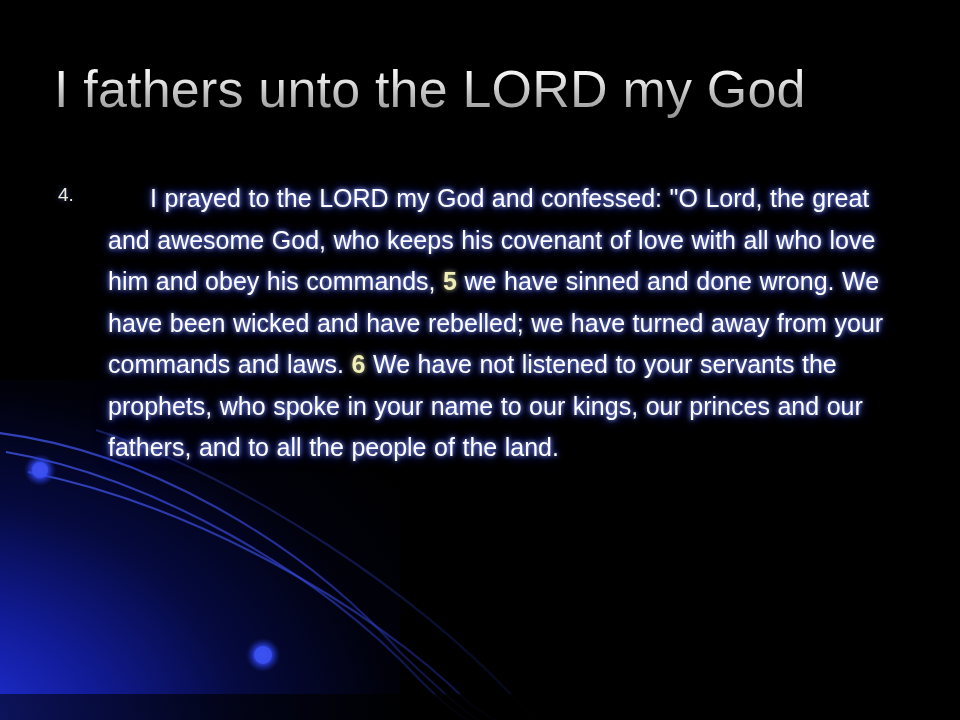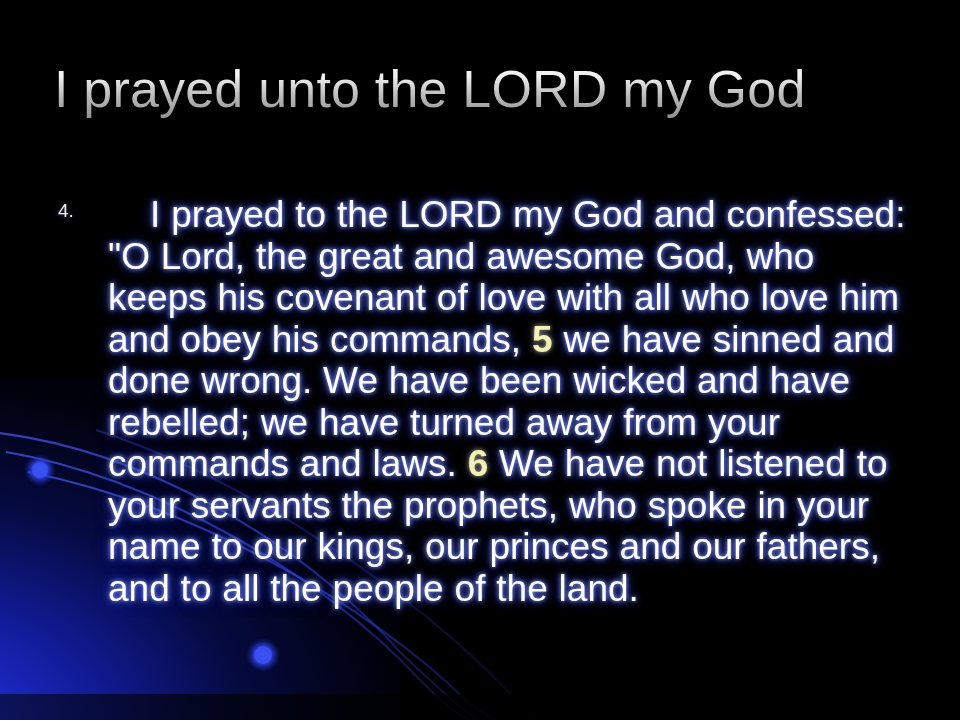--- a/index.html
+++ b/index.html
@@ -92,32 +92,31 @@
 
   .list-marker {
     position:absolute;
     left:6px; top:6px;
     font-size:19px;
     color:#efeedd;
     text-shadow:0 0 6px rgba(120,140,255,0.55);
   }
 
   .para {
-    font-size:37px;
+    font-size:25px;
     line-height:41.5px;
     color:#ffffff;
     text-align:left;
     text-indent:42px;
     text-shadow:
        0 0 4px  rgba(150,165,255,0.95),
        0 0 9px  rgba(70,90,235,0.85),
        0 0 16px rgba(40,55,200,0.6),
        0 1px 2px rgba(0,0,0,0.9);
     word-spacing:0.6px;
-    margin-top:16px;
   }
 
   .vnum {
     font-weight:bold;
     color:#f2f0b8;
     text-shadow:
        0 0 4px rgba(200,200,120,0.7),
        0 0 9px rgba(120,130,220,0.55);
   }
 </style>
@@ -153,21 +152,21 @@
 
       <circle cx="40" cy="470" r="16" fill="url(#dotg)"></circle>
       <circle cx="40" cy="470" r="8" fill="#3b50f2" opacity="0.9"></circle>
       <circle cx="263" cy="655" r="17" fill="url(#dotg)"></circle>
       <circle cx="263" cy="655" r="9" fill="#3b50f2" opacity="0.9"></circle>
     </svg>
 
     <div class="bottom-shade"></div>
   </div>
 
-  <h1 class="title">I prayed unto the LORD my God</h1>
+  <h1 class="title">I fathers unto the LORD my God</h1>
 
   <div class="body-block">
     <div class="list-item">
       <span class="list-marker">4.</span>
       <p class="para" id="para">I prayed to the LORD my God and confessed: "O Lord, the great and awesome God, who keeps his covenant of love with all who love him and obey his commands, <span class="vnum">5</span> we have sinned and done wrong. We have been wicked and have rebelled; we have turned away from your commands and laws. <span class="vnum">6</span> We have not listened to your servants the prophets, who spoke in your name to our kings, our princes and our fathers, and to all the people of the land.</p>
     </div>
   </div>
 
 </div>
 

